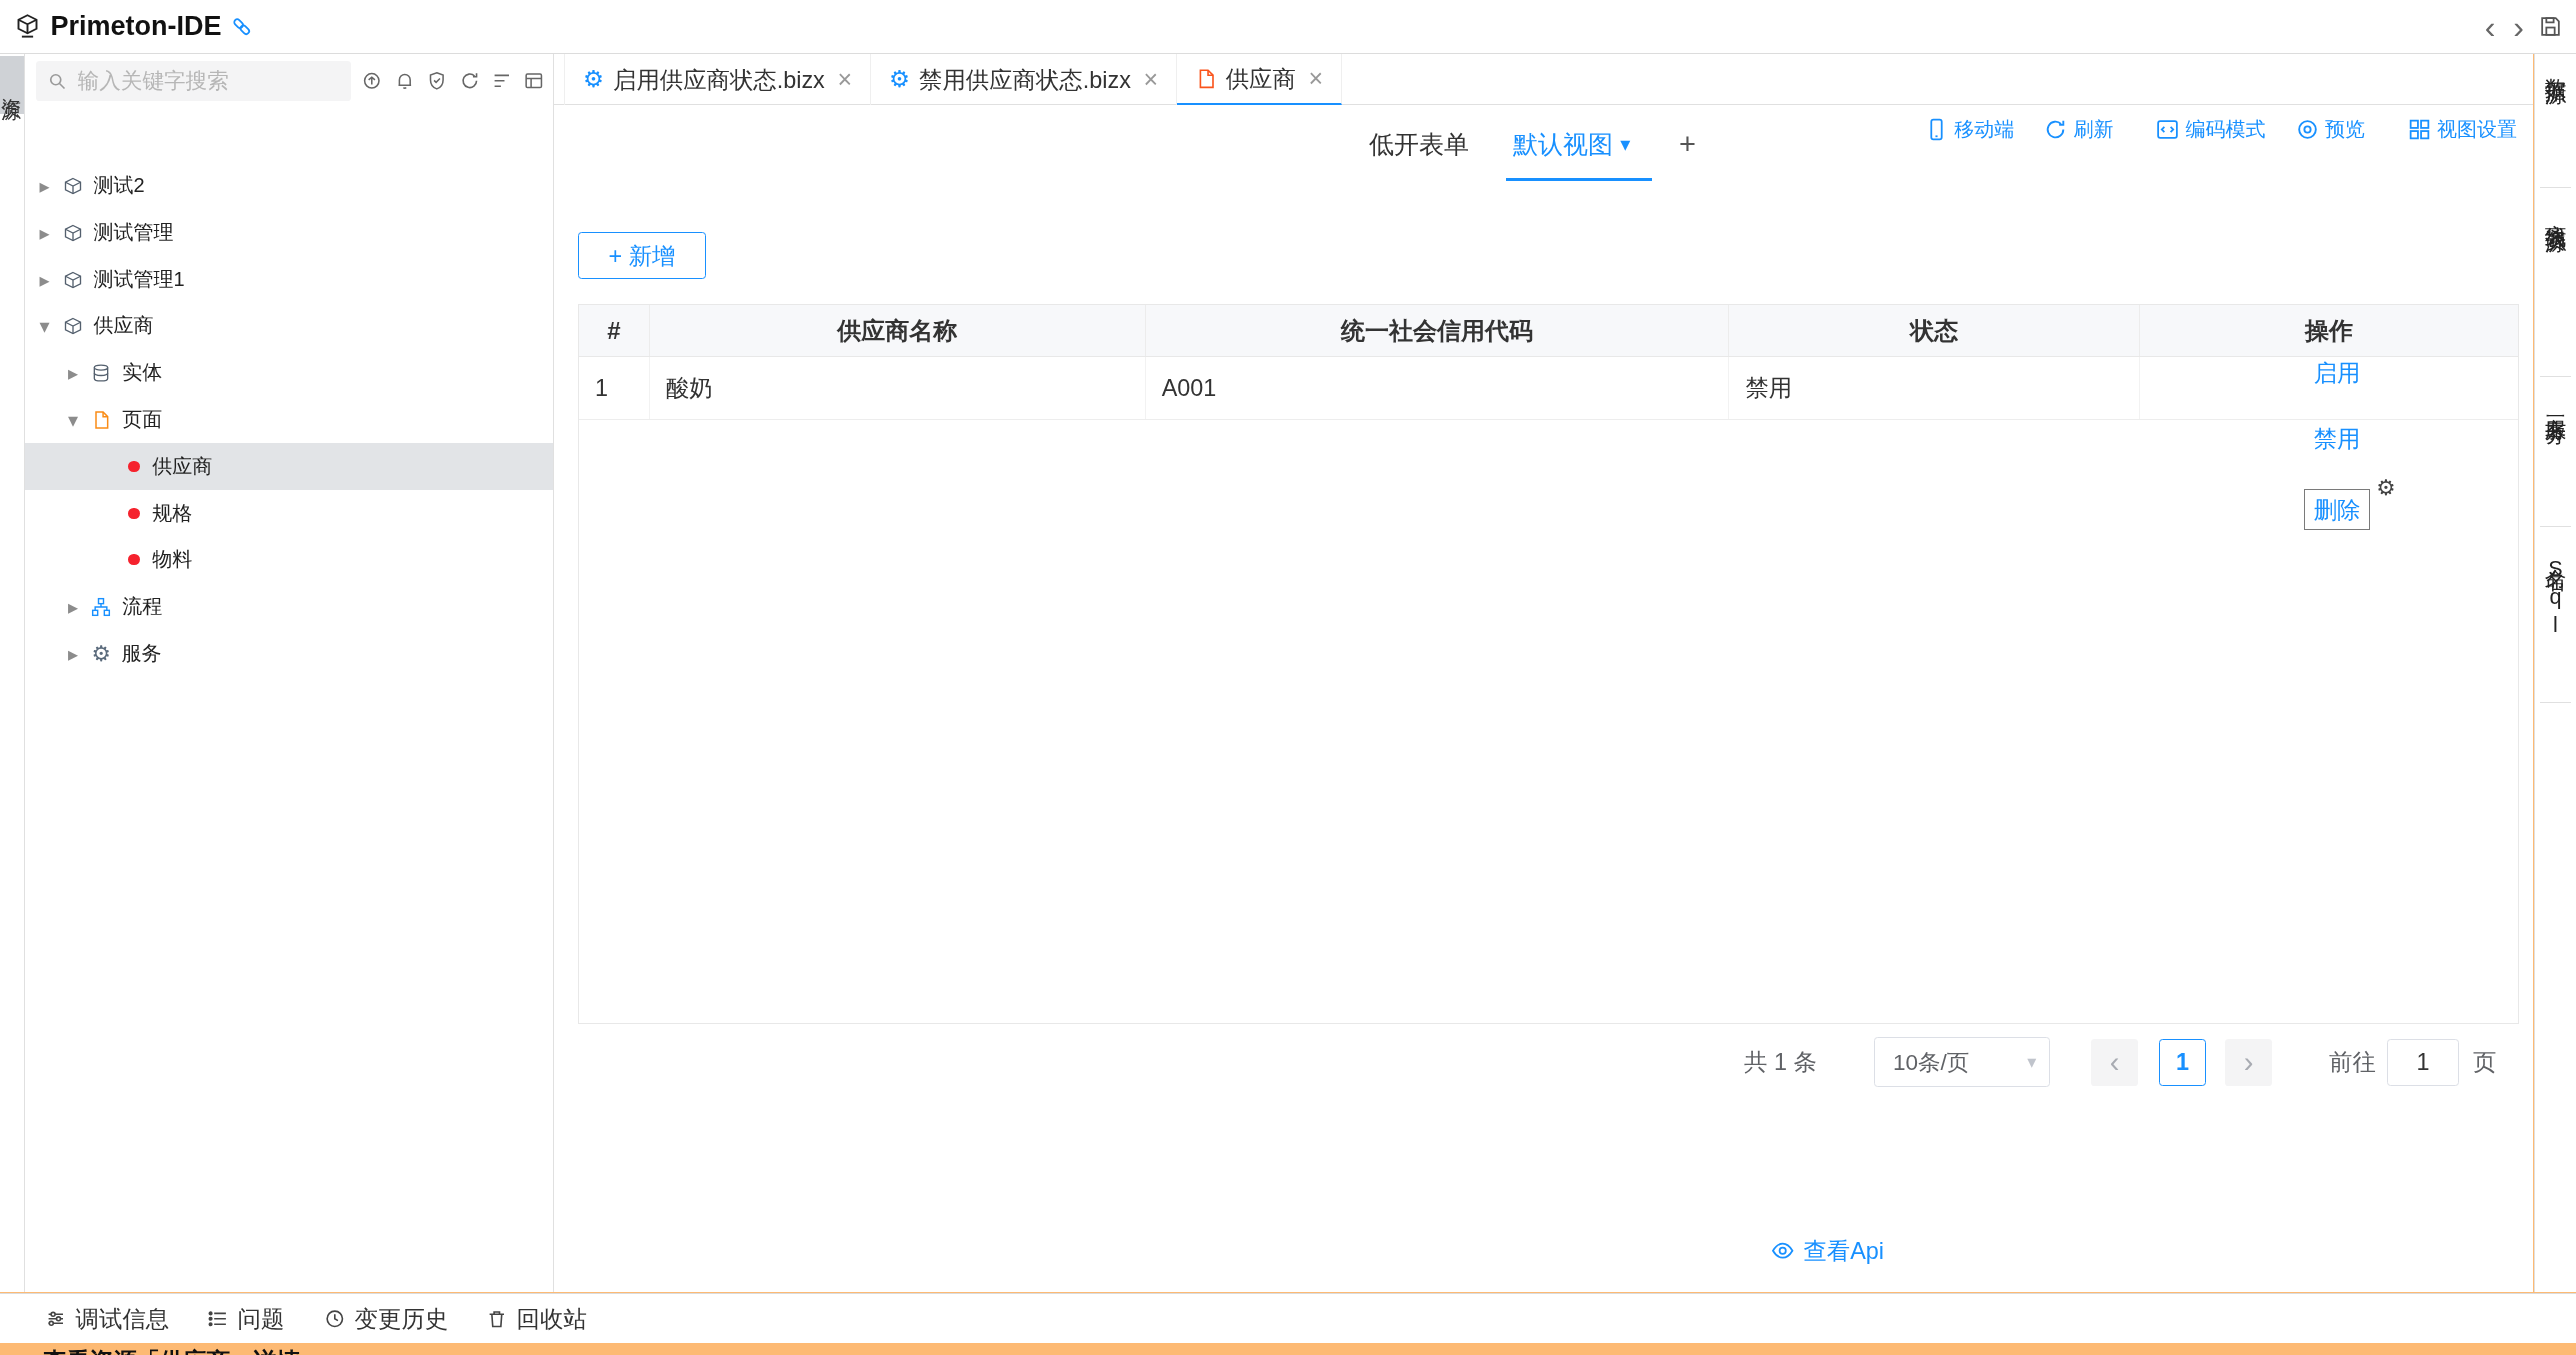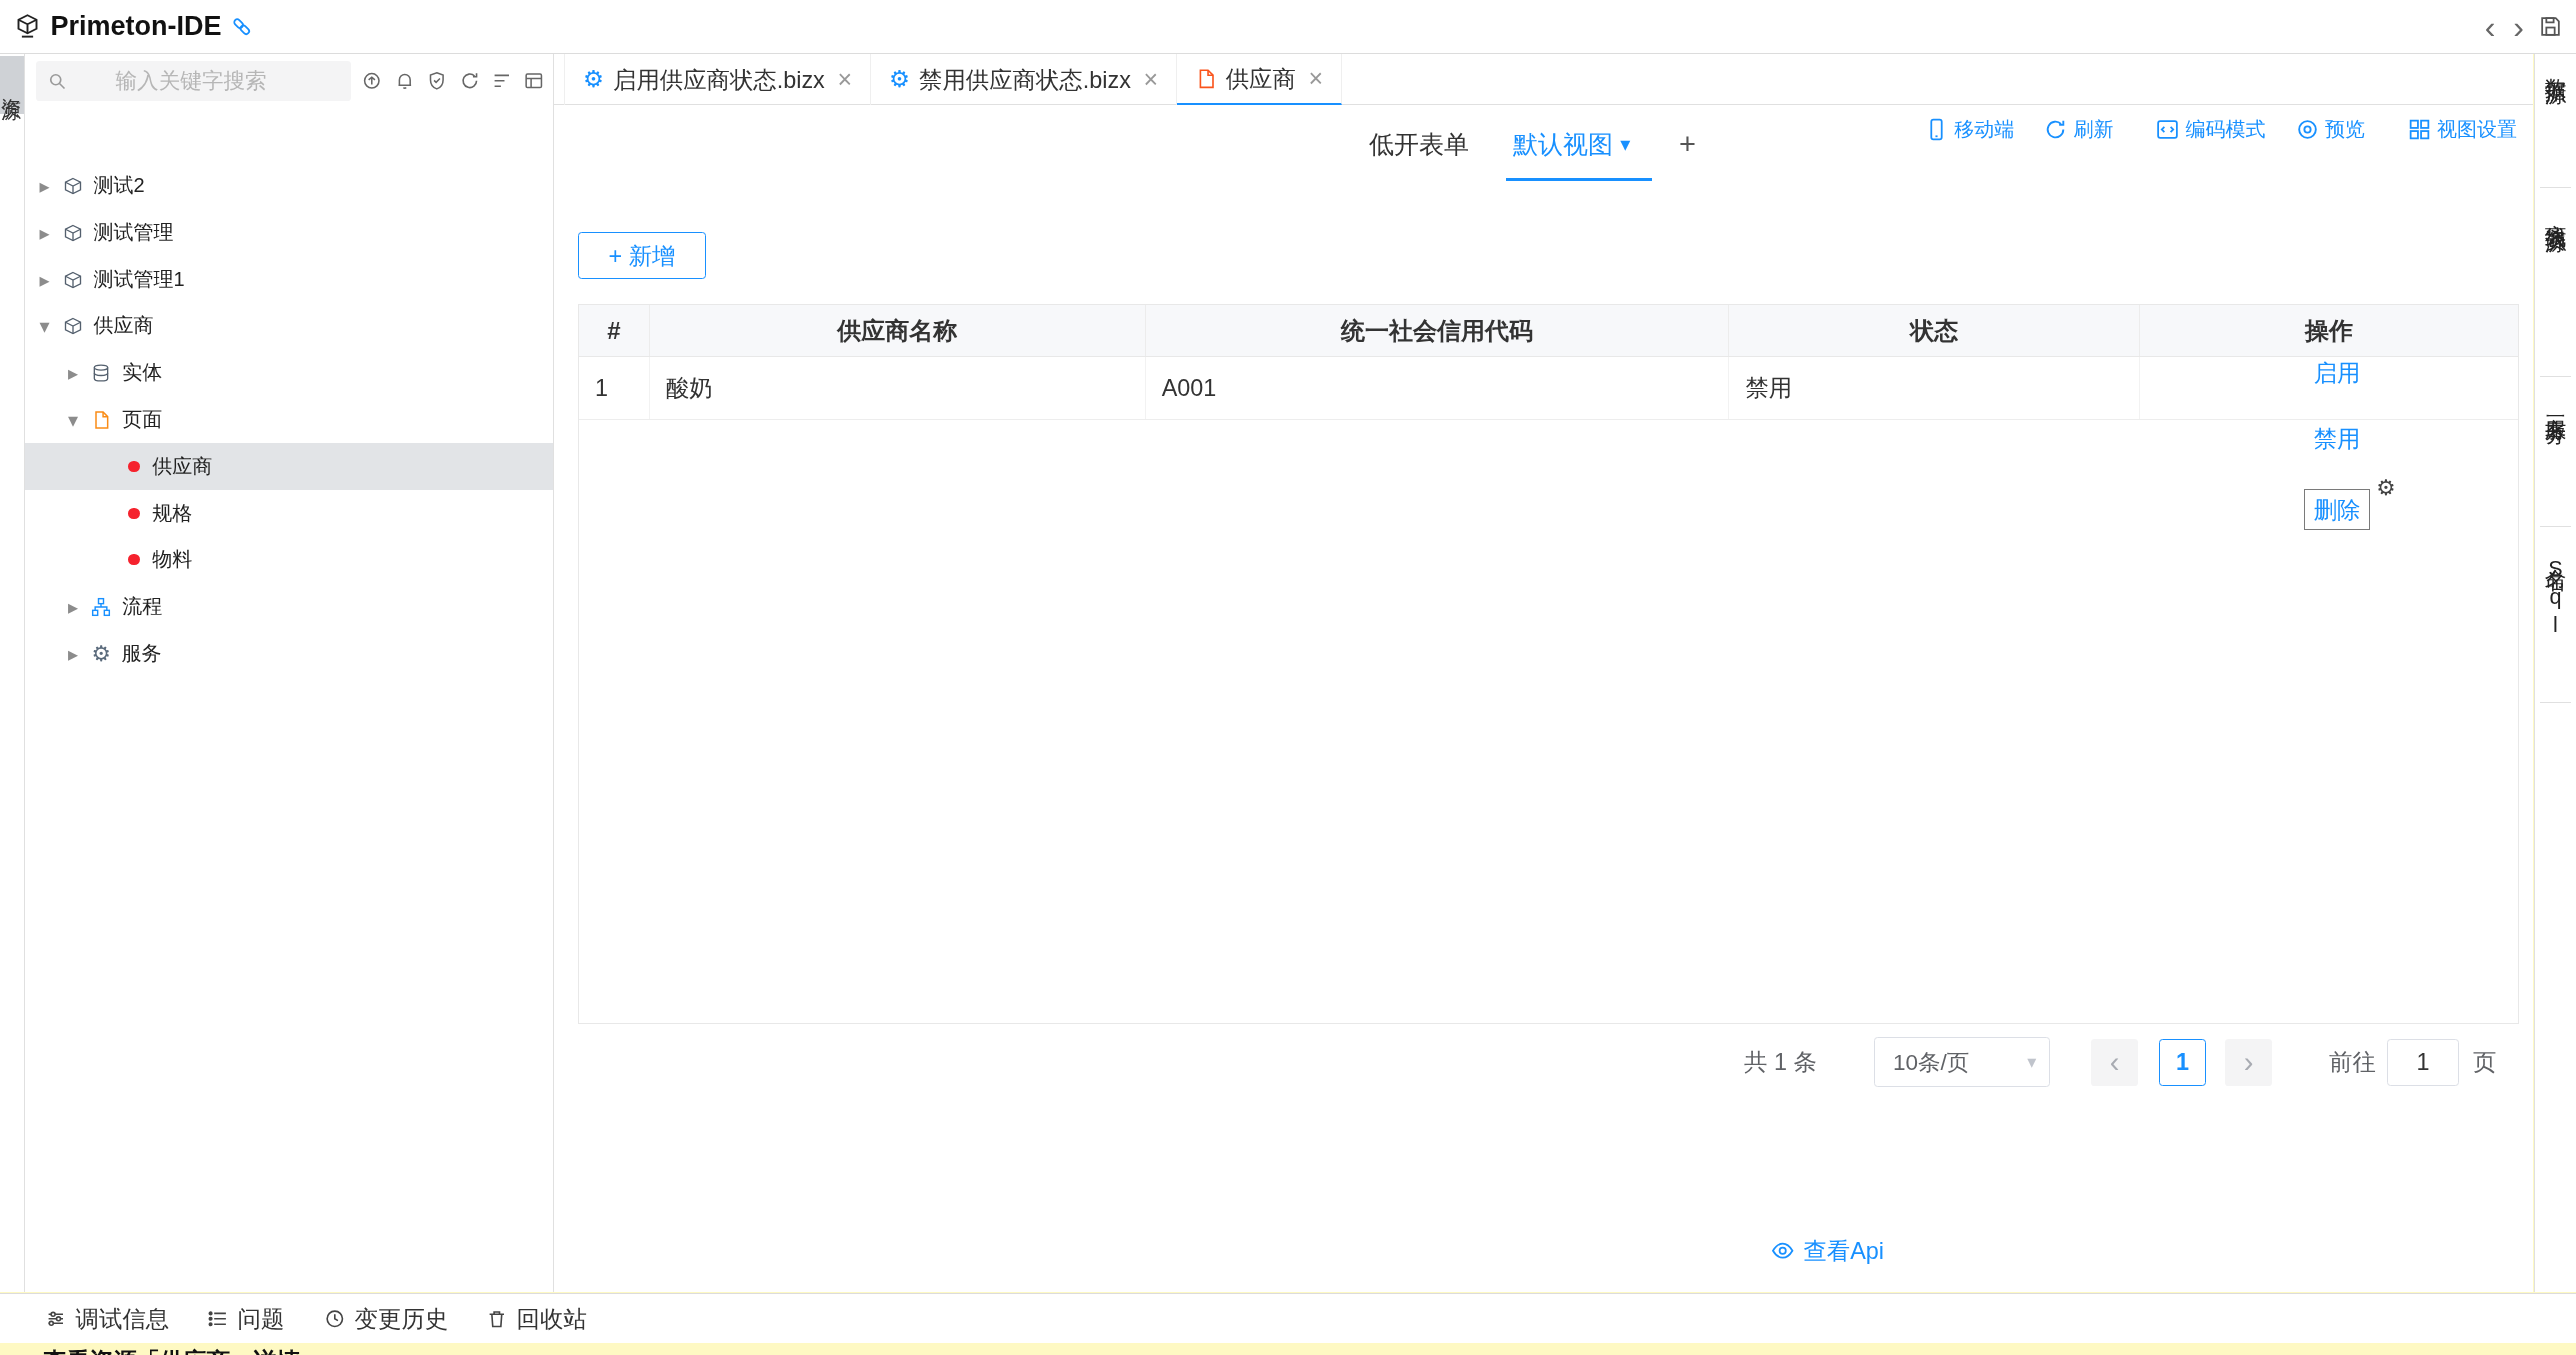--- a/index.html
+++ b/index.html
@@ -1,16 +1,16 @@
 <!DOCTYPE html>
 <html style="font-size:14.4px"><head>
 <meta charset="utf-8">
 <style>
   html,body{margin:0;padding:0;background:#888;}
-  .app{position:relative;width:2576px;height:1356px;background:#fef9c3;overflow:hidden;
+  .app{position:relative;width:2576px;height:1356px;background:#fdba74;overflow:hidden;
        font-family:"Liberation Sans",sans-serif;font-size:23.4px;color:#222;}
   svg{display:block;}
   
   .topbar{position:absolute;left:0;top:0;width:2576px;height:54px;background:#fff;
           border-bottom:0.9px solid #dcdcdc;display:flex;align-items:center;box-sizing:border-box;}
   .topbar .logo{margin-left:14.4px;}
   .topbar .title{margin-left:9px;font-size:27px;font-weight:700;color:#111;}
   .topbar .linkicon{margin-left:9px;}
   .topbar .spacer{flex:1;}
   .nav-chev{font-size:32px;color:#666;line-height:54px;padding:0 9px;cursor:pointer;}
@@ -20,22 +20,22 @@
             border-right:0.9px solid #e0e0e0;box-sizing:border-box;}
   .leftrail .tabpatch{position:absolute;left:0;top:1.8px;width:24px;height:58px;background:#cfd2d6;
             display:flex;align-items:center;justify-content:center;}
   .v-text{writing-mode:vertical-lr;text-orientation:upright;font-size:20px;color:#333;letter-spacing:2.7px;}
   
   .sidebar{position:absolute;left:25px;top:54px;width:529px;height:1238px;background:#fff;
            border-right:0.9px solid #e0e0e0;box-sizing:border-box;}
   .search{position:absolute;left:10.8px;top:7.2px;width:315px;height:40px;background:#f4f4f5;border-radius:3.6px;
           display:flex;align-items:center;}
   .search svg{margin-left:10.8px;}
-  .search input{border:0;background:transparent;outline:none;margin-left:1px;font-size:21.6px;color:#333;
-                width:243px;font-family:"Liberation Sans",sans-serif;text-align:center;}
+  .search input{border:0;background:transparent;outline:none;margin-left:9px;font-size:21.6px;color:#333;
+                width:243px;font-family:"Liberation Sans",sans-serif;}
   .search input::placeholder{color:#b6b6b6;}
   .side-icons{position:absolute;right:8px;top:16px;display:flex;gap:10.8px;}
   .side-icons span{cursor:pointer;}
   .tree-row{position:absolute;left:0;right:0;height:47px;display:flex;align-items:center;cursor:pointer;}
   .tree-row.sel{background:#e2e4e7;}
   .d0{padding-left:14.4px;} .d1{padding-left:43px;} .d2{padding-left:103px;}
   .caret{width:23.4px;font-size:20px;color:#8c8c8c;flex:0 0 23.4px;}
   .ticon{margin-right:10.8px;display:flex;}
   .gear-glyph{font-size:21.6px;color:#5b6b7c;line-height:1;}
   .dot{width:11.7px;height:11.7px;border-radius:50%;background:#f5222d;margin-right:12.6px;flex:0 0 11.7px;}

